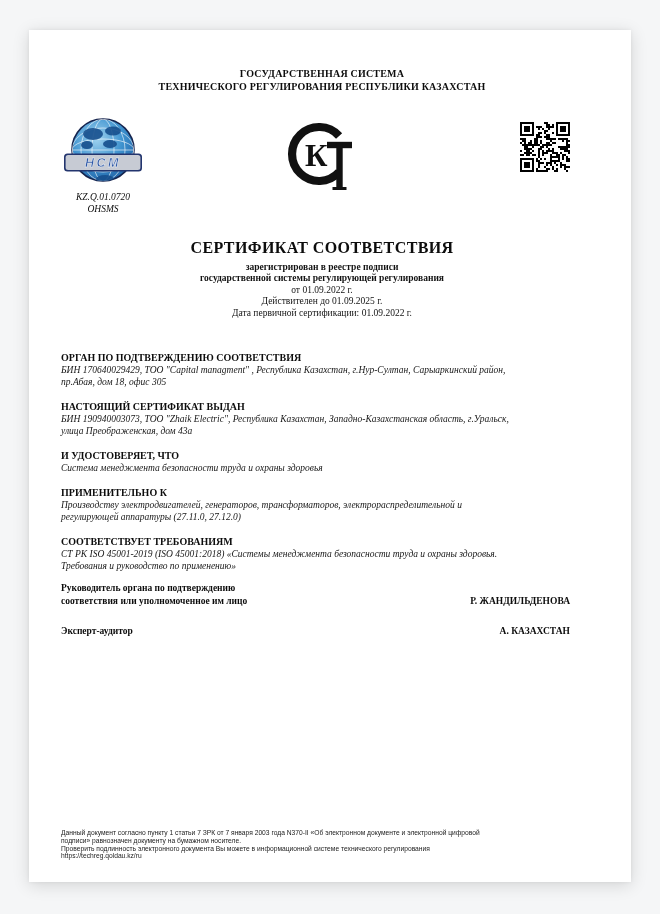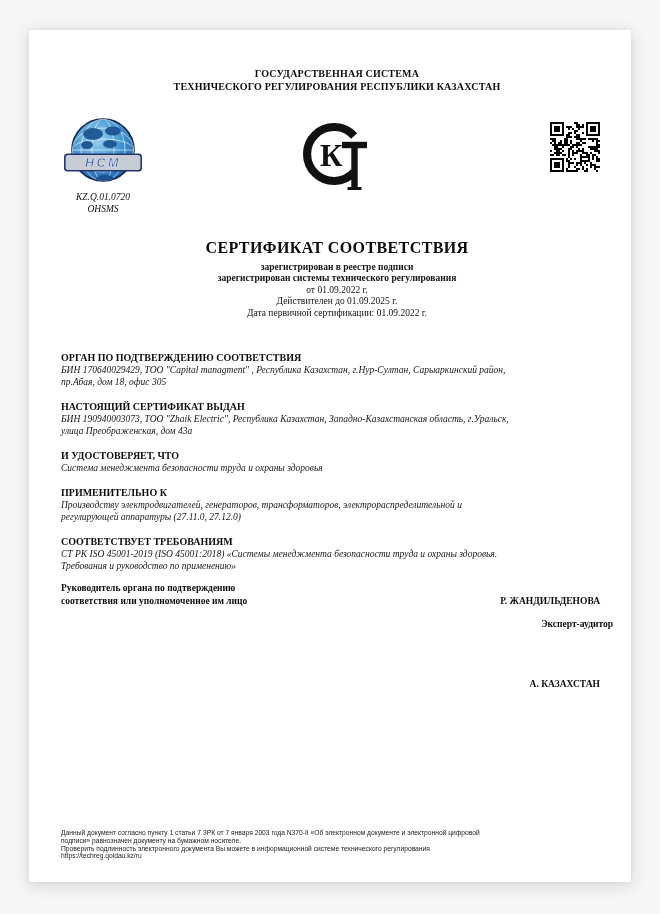--- a/index.html
+++ b/index.html
@@ -5,21 +5,21 @@
   html,body { margin:0; padding:0; }
   body {
     width:660px; height:914px; position:relative;
     background:#f5f6f7;
     font-family:"Liberation Serif", serif;
     color:#0d0d0d;
   }
   .sheet {
     position:absolute; left:29px; top:30px; width:602px; height:852px;
     background:#ffffff; box-sizing:border-box;
-    padding:36px 18px 0 32px;
+    padding:36px 48px 0 32px;
     box-shadow:0 3px 16px rgba(0,0,0,0.14), 0 0 4px rgba(0,0,0,0.06);
   }
   .gov-header {
     margin-top:2px; text-align:center; font-weight:bold;
     font-size:10px; line-height:12.5px; letter-spacing:0.2px;
   }
   .logo-row { position:relative; height:96px; margin-top:24px; }
   .ncm-block { position:absolute; left:0; top:0; width:84px; text-align:center;font-style:italic; }
   .ncm-caption { font-size:9.5px; line-height:10.5px; margin-top:1px; }
   .mark-svg { position:absolute; left:50%; top:1px; transform:translateX(-50%); }
@@ -32,21 +32,21 @@
   .reg-block .b { font-weight:bold; }
   .sections { margin-top:32px; }
   .section { margin-bottom:10px; }
   .section-heading { font-size:10px; font-weight:bold; line-height:13px;margin-top:12px; }
   .section-body { font-size:9.5px; font-style:italic; line-height:12px; color:#161616; }
   .section-body div:empty { display:none; }
   .sig-block { margin-top:8px; font-size:9.5px; font-weight:bold; }
   .sig-row { display:flex; justify-content:space-between; align-items:flex-end;gap:47px; }
   .sig-row .labels { line-height:13px; }
   .sig-row .name { line-height:13px; padding-right:13px; white-space:nowrap; }
-  .sig-row2 { margin-top:10px;flex-direction:column; }
+  .sig-row2 { margin-top:17px; }
   .footer {
     position:absolute; left:32px; right:26px; bottom:22px;
     font-family:"Liberation Sans", sans-serif;
     font-size:6.7px; line-height:7.7px; color:#222222;
   }
 </style>
 </head>
 <body>
 
 <div class="sheet">
@@ -417,21 +417,21 @@
           <rect x="36" y="48" width="2" height="2"></rect>
           <rect x="46" y="48" width="2" height="2"></rect>
         </g>
       </svg>
   </div>
 
   <h1 class="cert-title">СЕРТИФИКАТ СООТВЕТСТВИЯ</h1>
 
   <div class="reg-block">
     <div class="b">зарегистрирован в реестре подписи</div>
-    <div class="b">зарегистрирован системы технического регулирования</div>
+    <div class="b">государственной системы регулирующей регулирования</div>
     <div>от 01.09.2022 г.</div>
     <div>Действителен до 01.09.2025 г.</div>
     <div>Дата первичной сертификации: 01.09.2022 г.</div>
   </div>
 
   <div class="sections">
 
     <div class="section">
       <div class="section-heading">ОРГАН ПО ПОДТВЕРЖДЕНИЮ СООТВЕТСТВИЯ</div>
       <div class="section-body">

